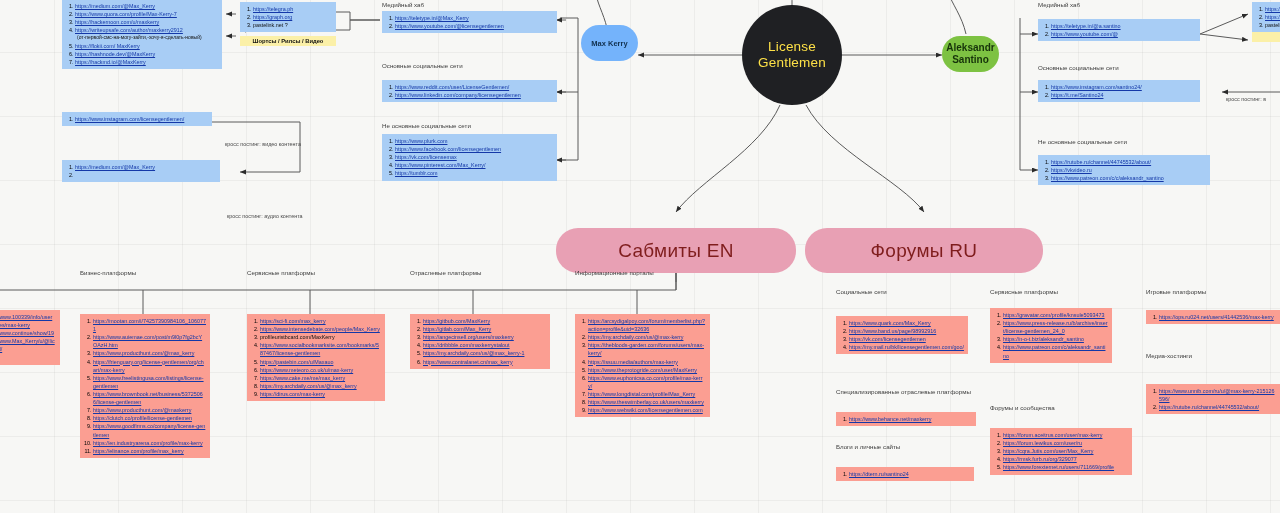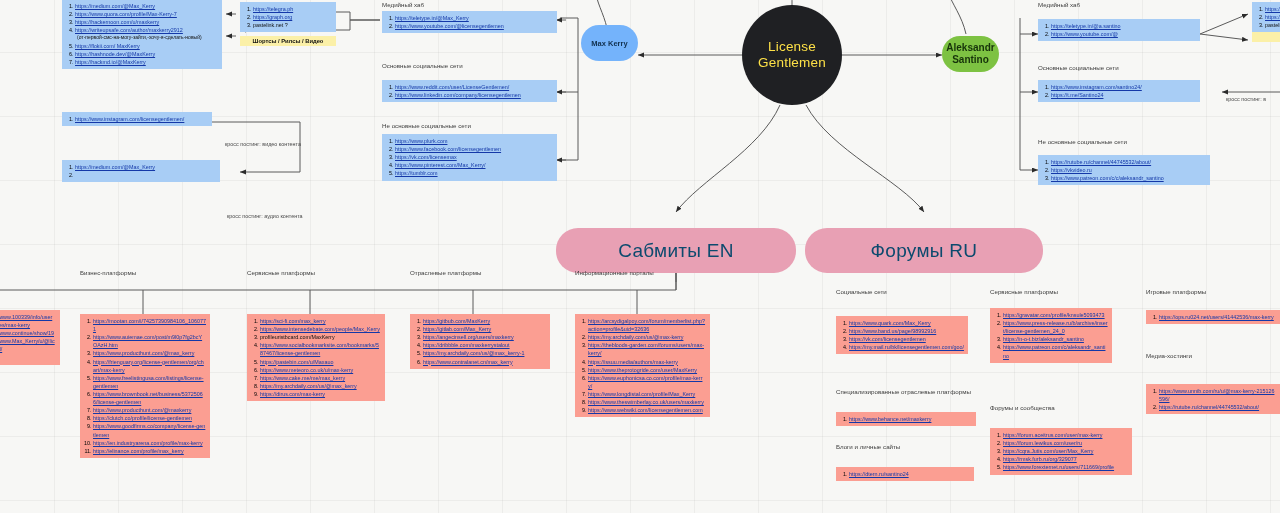--- a/index.html
+++ b/index.html
@@ -27,21 +27,21 @@
   }
   .person-blue{
     background:#74b3fb;color:#12314f;border-radius:18px;
     font-size:7.5px;font-weight:600;
   }
   .person-green{
     background:#7dc242;color:#16330a;border-radius:18px;
     font-size:10px;font-weight:600;line-height:1.25;
   }
   .submit{
-    background:#e8a0b4;color:#0c4a6e;border-radius:22px;
+    background:#e8a0b4;color:#7f1d1d;border-radius:22px;
     font-size:19px;letter-spacing:.3px;
   }
 
   .grp-title{
     position:absolute;font-size:6.2px;color:#3c3c3c;white-space:nowrap;
   }
   .box{
     position:absolute;box-sizing:border-box;
     padding:3px 4px 3px 5px;
     font-size:5.4px;line-height:1.5;

